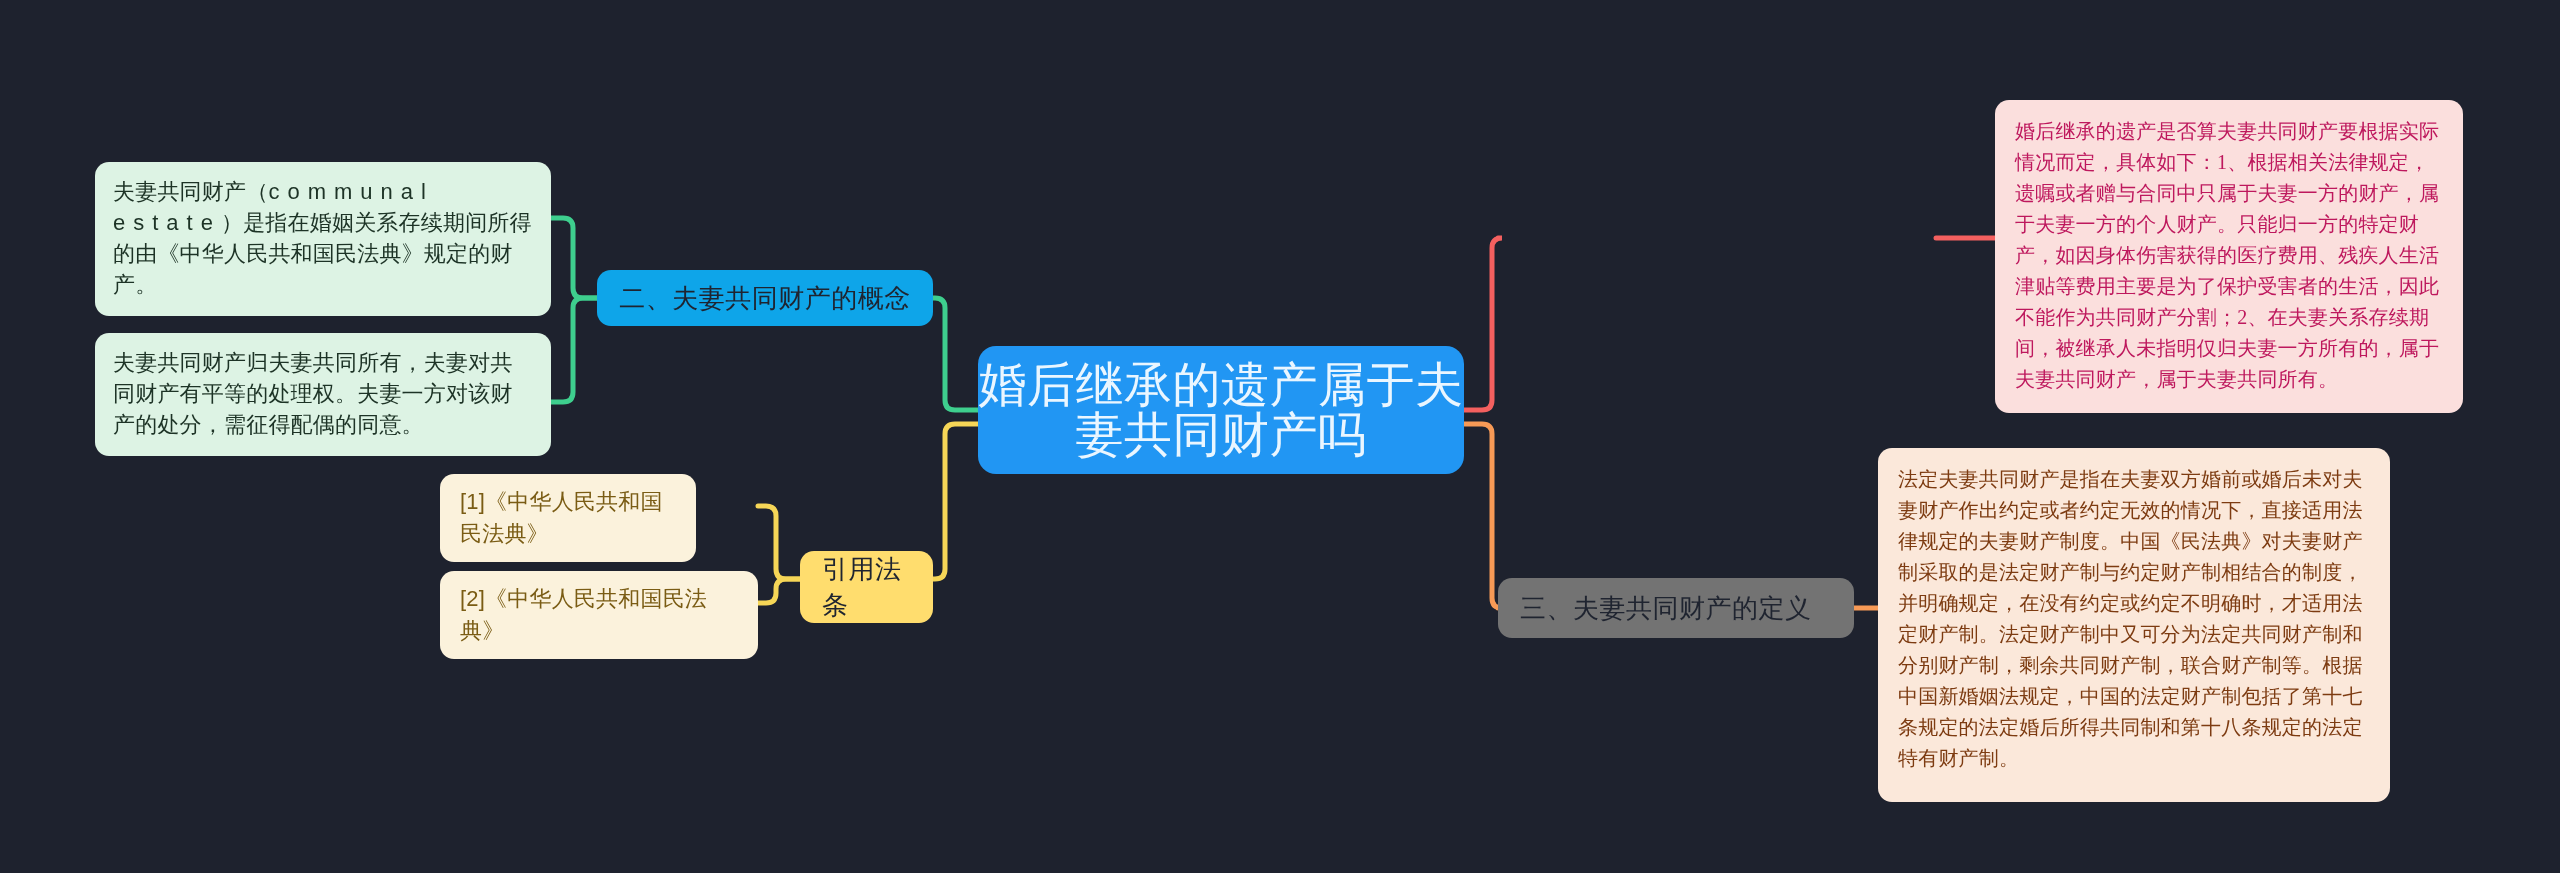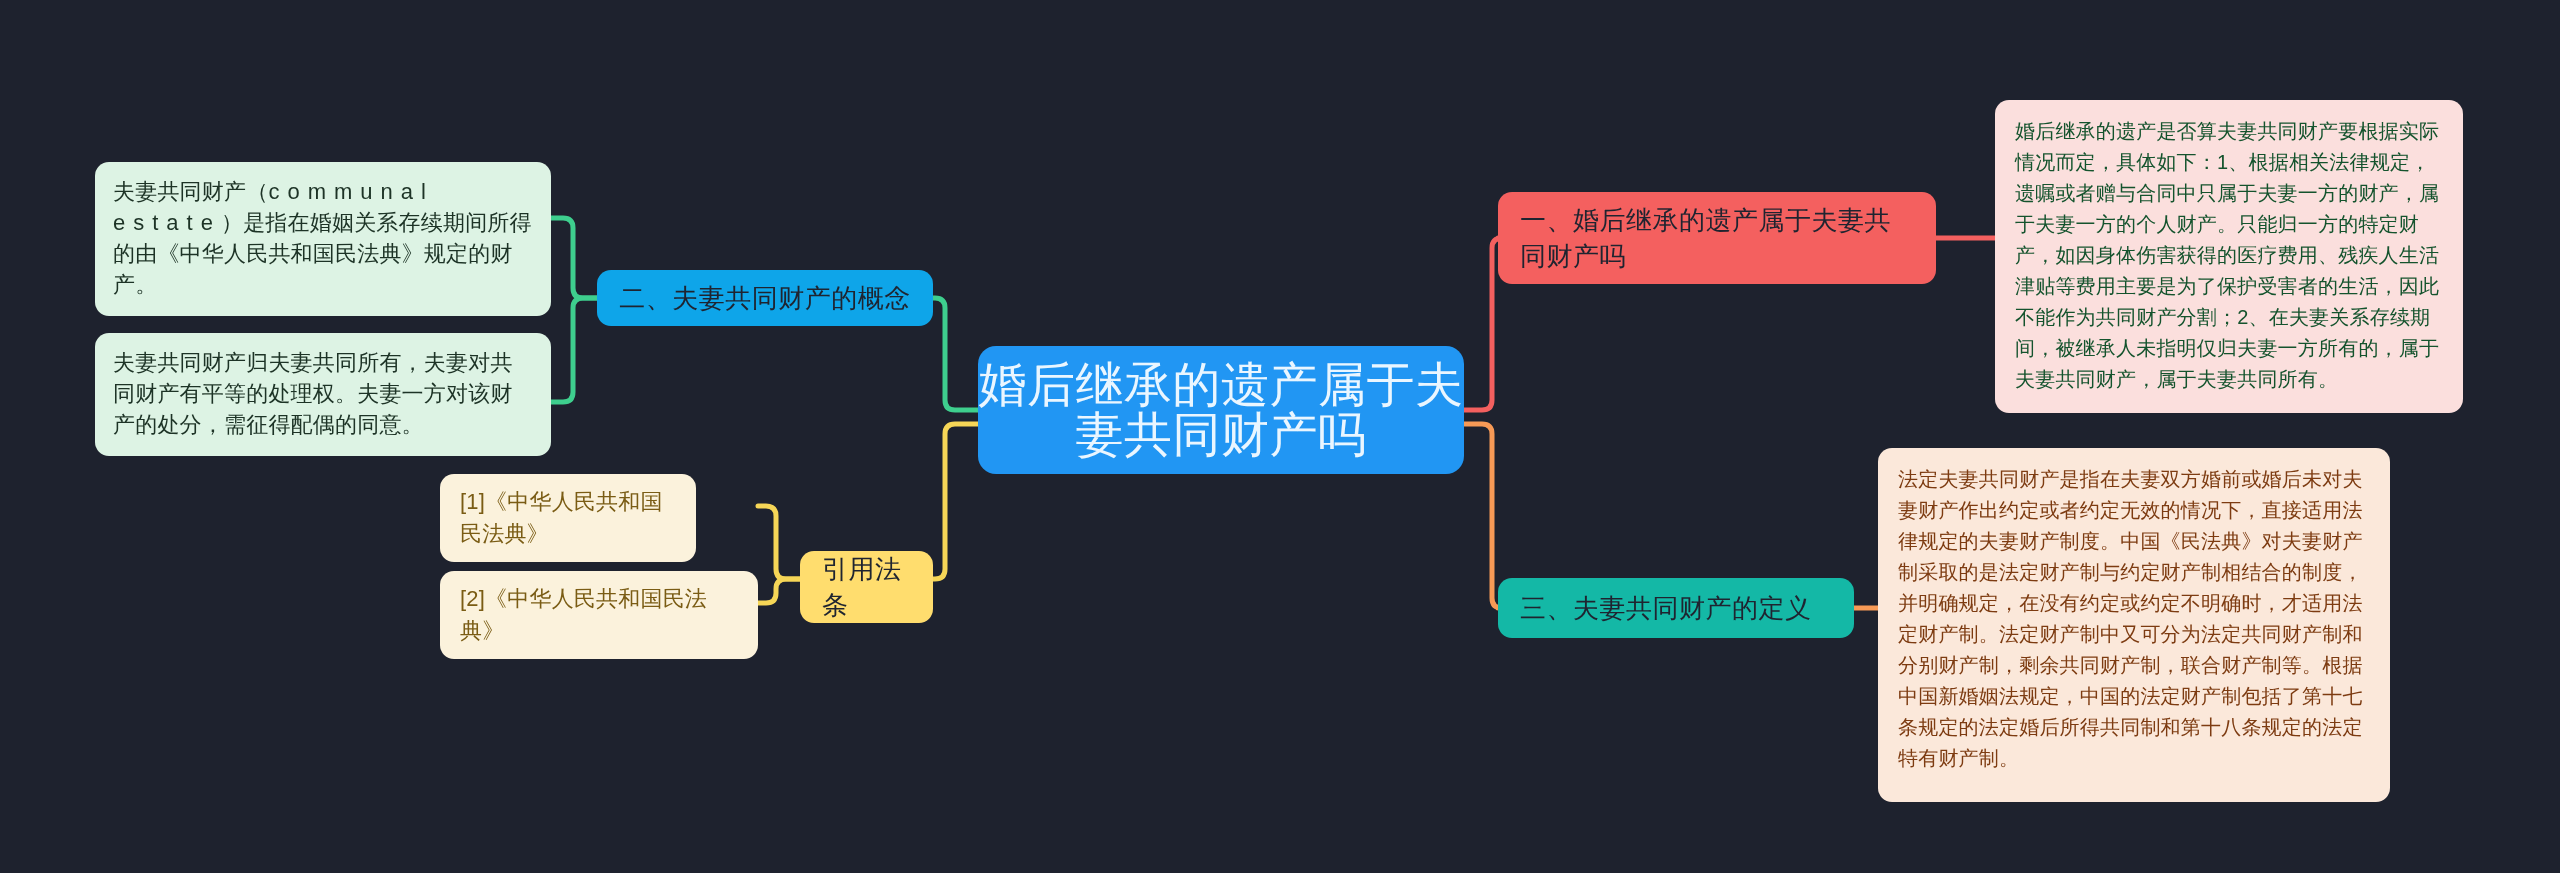--- a/index.html
+++ b/index.html
@@ -91,21 +91,21 @@
     width: 438px;
     min-height: 92px;
     background: #f4605f;
     align-items: center;
   }
   .topic-orange {
     left: 1498px;
     top: 578px;
     width: 356px;
     min-height: 60px;
-    background: #14b8a6;
+    background: #737373;
   }
 
   
   .leaf {
     position: absolute;
     box-sizing: border-box;
     border-radius: 14px;
     padding: 14px 18px 16px 18px;
   }
   .leaf .txt {
@@ -147,23 +147,24 @@
   .cite-2 { left: 440px; top: 571px; width: 318px; }
 
   .leaf-pink {
     left: 1995px;
     top: 100px;
     width: 468px;
     background: #fbdfdd;
     padding: 16px 20px 18px 20px;
   }
   .leaf-pink .txt {
-    color: #14532d;
+    color: #be185d;
     font-size: 20px;
     line-height: 31px;
+    font-family: Liberation Serif, serif;
   }
 
   .leaf-peach {
     left: 1878px;
     top: 448px;
     width: 512px;
     background: #fbe8da;
     padding: 16px 20px 28px 20px;
   }
   .leaf-peach .txt {
@@ -219,23 +220,20 @@
   </div>
 
   <div class="node topic topic-yellow">
     <span class="txt">引用法条</span>
   </div>
 
   <div class="node root">
     <span class="txt">婚后继承的遗产属于夫妻共同财产吗</span>
   </div>
 
-  <div class="node topic topic-red">
-    <span class="txt">一、婚后继承的遗产属于夫妻共同财产吗</span>
-  </div>
 
   <div class="leaf leaf-pink">
     <span class="txt">婚后继承的遗产是否算夫妻共同财产要根据实际情况而定，具体如下：1、根据相关法律规定，遗嘱或者赠与合同中只属于夫妻一方的财产，属于夫妻一方的个人财产。只能归一方的特定财产，如因身体伤害获得的医疗费用、残疾人生活津贴等费用主要是为了保护受害者的生活，因此不能作为共同财产分割；2、在夫妻关系存续期间，被继承人未指明仅归夫妻一方所有的，属于夫妻共同财产，属于夫妻共同所有。</span>
   </div>
 
   <div class="node topic topic-orange">
     <span class="txt">三、夫妻共同财产的定义</span>
   </div>
 
   <div class="leaf leaf-peach">

